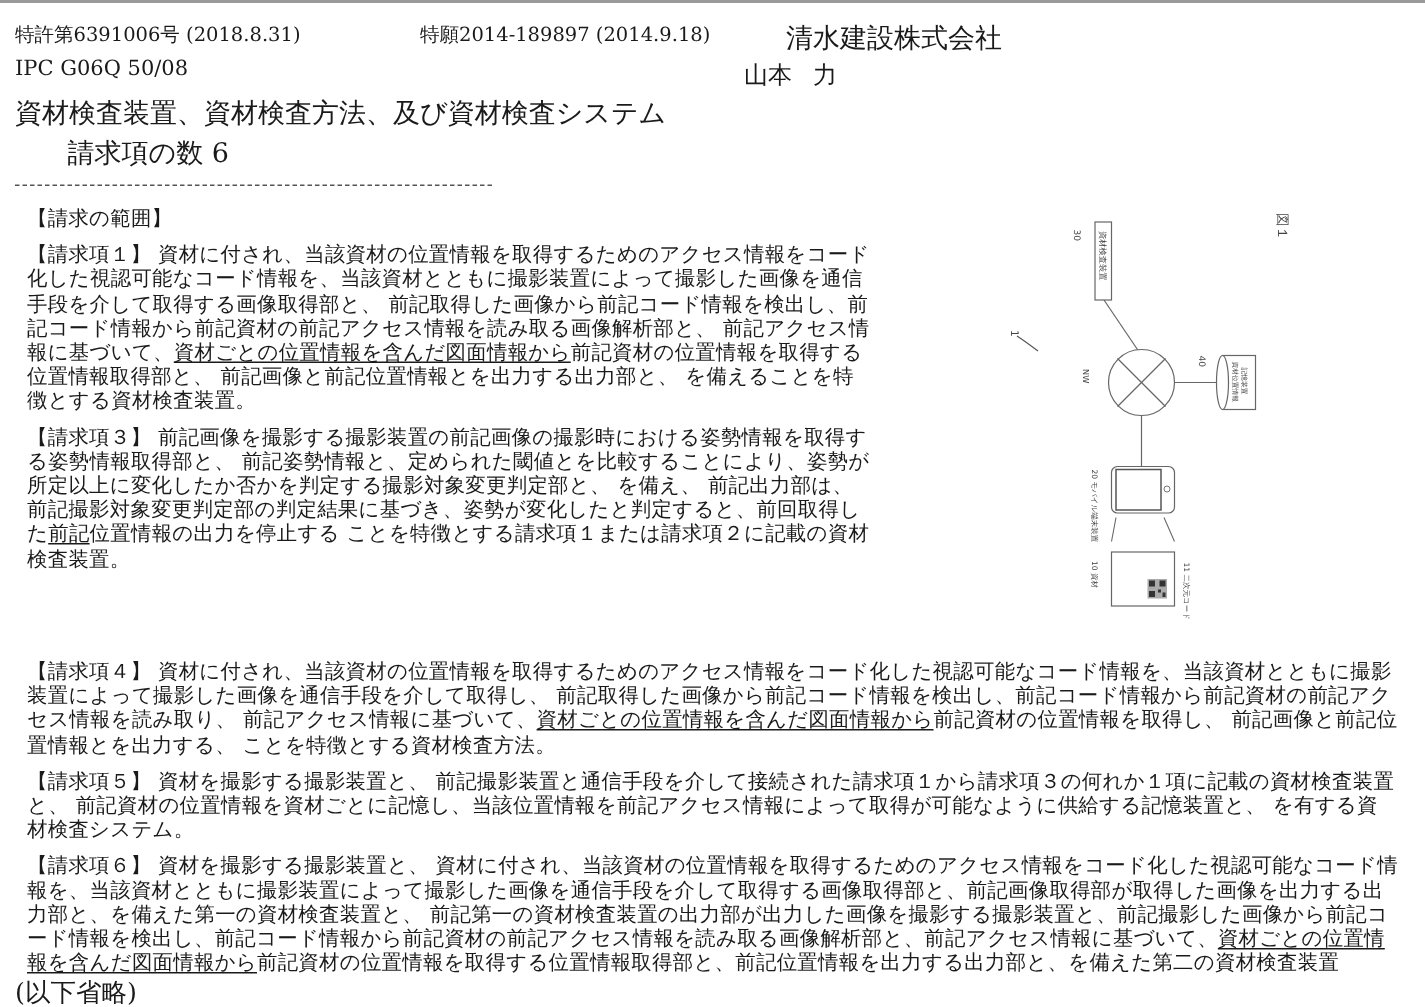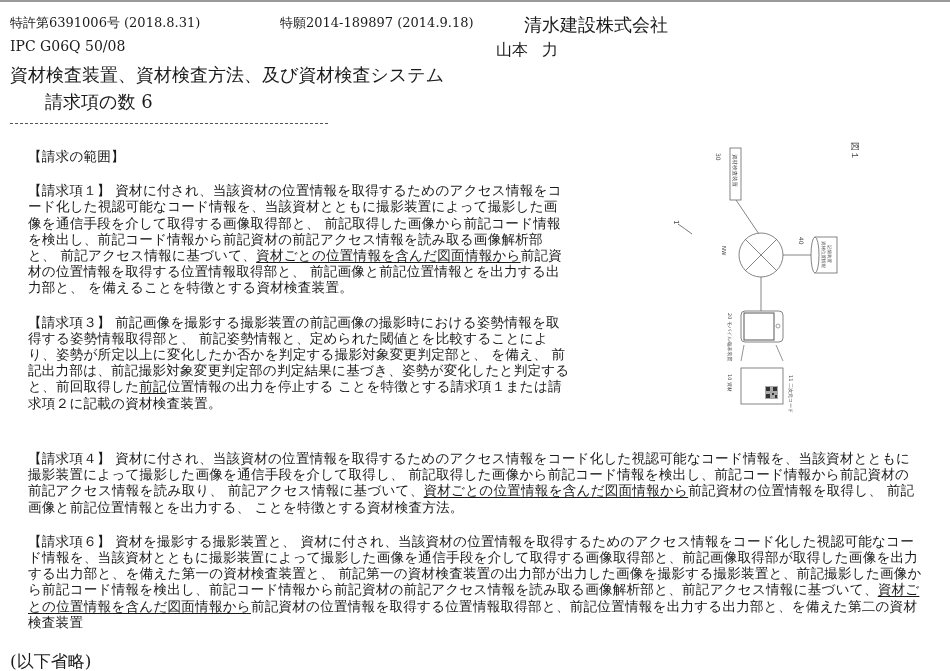--- a/index.html
+++ b/index.html
@@ -25,21 +25,21 @@
       border-top: 1px dashed #555;
     }
     .claims-top {
       position: absolute; left: 10px; top: 130px; width: 578px;
       font-size: 13.6px; line-height: 16.2px; letter-spacing: 0.2px;
     }
     .claims-bottom {
       position: absolute; left: 10px; top: 432px; width: 930px;
       font-size: 13.6px; line-height: 16.2px; letter-spacing: 0.2px;
     }
-    .para { margin: 18px; }
+    .para { margin: 8px; }
     .u { text-decoration: underline; text-underline-offset: 2px; }
     .omitted { position: absolute; left: 10px; top: 650px; font-size: 17px; text-align: right; }
     .figure {
       position: absolute; left: 672px; top: 120px; width: 278px; height: 320px;
     }
     .figure svg { width: 100%; height: 100%; }
     .fig-txt { font-family: "DejaVu Sans", sans-serif; fill: #444; }
   </style>
 </head>
 <body>
@@ -107,16 +107,17 @@
       <rect x="100" y="273" width="2" height="2" fill="#333"></rect>
       <rect x="103" y="275" width="2" height="3" fill="#333"></rect>
     </g>
     <text class="fig-txt" x="56" y="254" font-size="5" transform="rotate(90 56 254)"><tspan>10</tspan> <tspan>資材</tspan></text>
     <text class="fig-txt" x="117" y="255" font-size="5" transform="rotate(90 117 255)"><tspan>11</tspan> <tspan>二次元コード</tspan></text>
   </svg>
 </div>
 
 <div class="claims-bottom">
   <p class="para"><span>【請求項４】</span> <span>資材に付され、当該資材の位置情報を取得するためのアクセス情報をコード化した視認可能なコード情報を、当該資材とともに撮影装置によって撮影した画像を通信手段を介して取得し、 前記取得した画像から前記コード情報を検出し、前記コード情報から前記資材の前記アクセス情報を読み取り、 前記アクセス情報に基づいて、</span><span class="u">資材ごとの位置情報を含んだ図面情報から</span><span>前記資材の位置情報を取得し、 前記画像と前記位置情報とを出力する、 ことを特徴とする資材検査方法。</span></p>
+  <p class="para"><span>【請求項５】</span> <span>資材を撮影する撮影装置と、 前記撮影装置と通信手段を介して接続された請求項１から請求項３の何れか１項に記載の資材検査装置と、 前記資材の位置情報を資材ごとに記憶し、当該位置情報を前記アクセス情報によって取得が可能なように供給する記憶装置と、 を有する資材検査システム。</span></p>
   <p class="para"><span>【請求項６】</span> <span>資材を撮影する撮影装置と、 資材に付され、当該資材の位置情報を取得するためのアクセス情報をコード化した視認可能なコード情報を、当該資材とともに撮影装置によって撮影した画像を通信手段を介して取得する画像取得部と、前記画像取得部が取得した画像を出力する出力部と、を備えた第一の資材検査装置と、 前記第一の資材検査装置の出力部が出力した画像を撮影する撮影装置と、前記撮影した画像から前記コード情報を検出し、前記コード情報から前記資材の前記アクセス情報を読み取る画像解析部と、前記アクセス情報に基づいて、</span><span class="u">資材ごとの位置情報を含んだ図面情報から</span><span>前記資材の位置情報を取得する位置情報取得部と、前記位置情報を出力する出力部と、を備えた第二の資材検査装置</span></p>
 </div>
 
 <div class="omitted">(以下省略)</div>
 
 </body></html>

